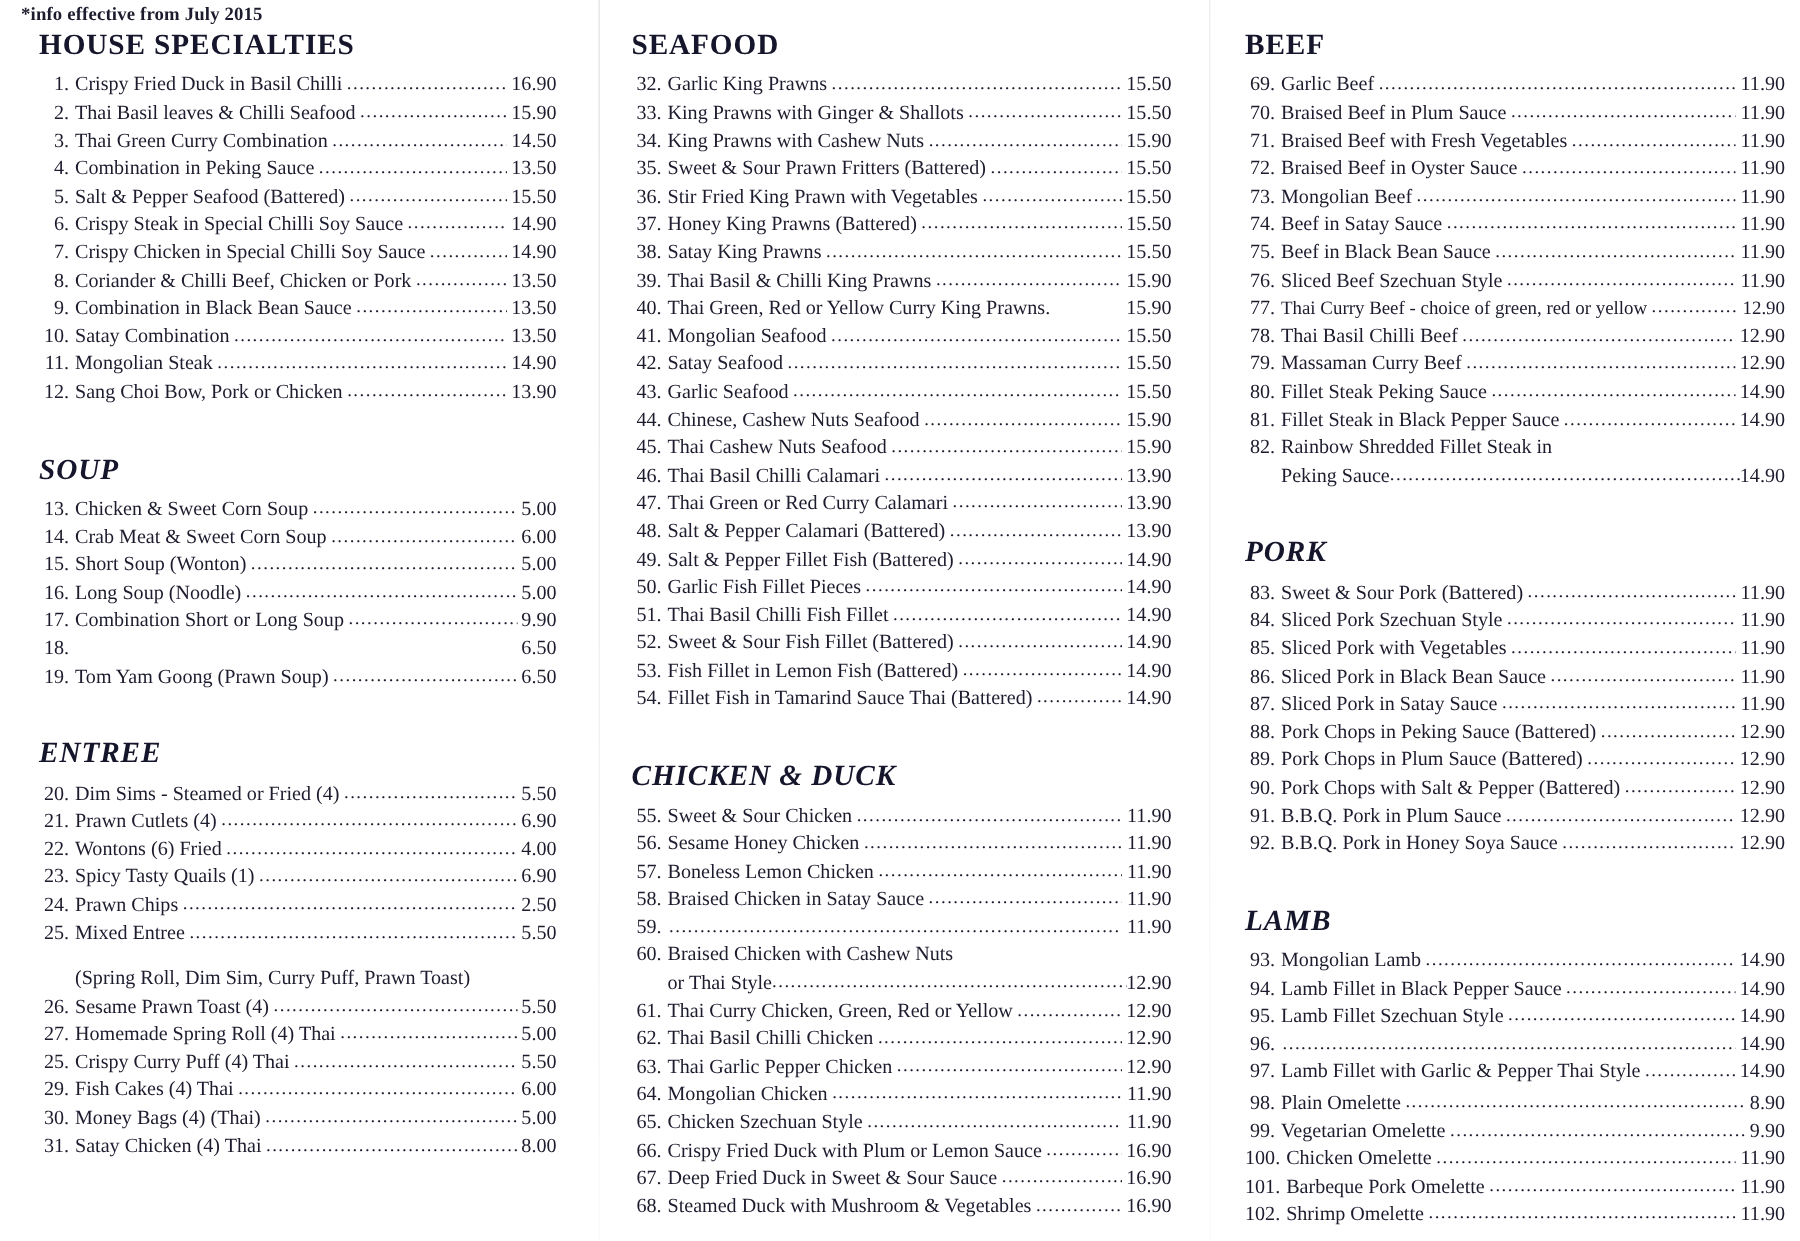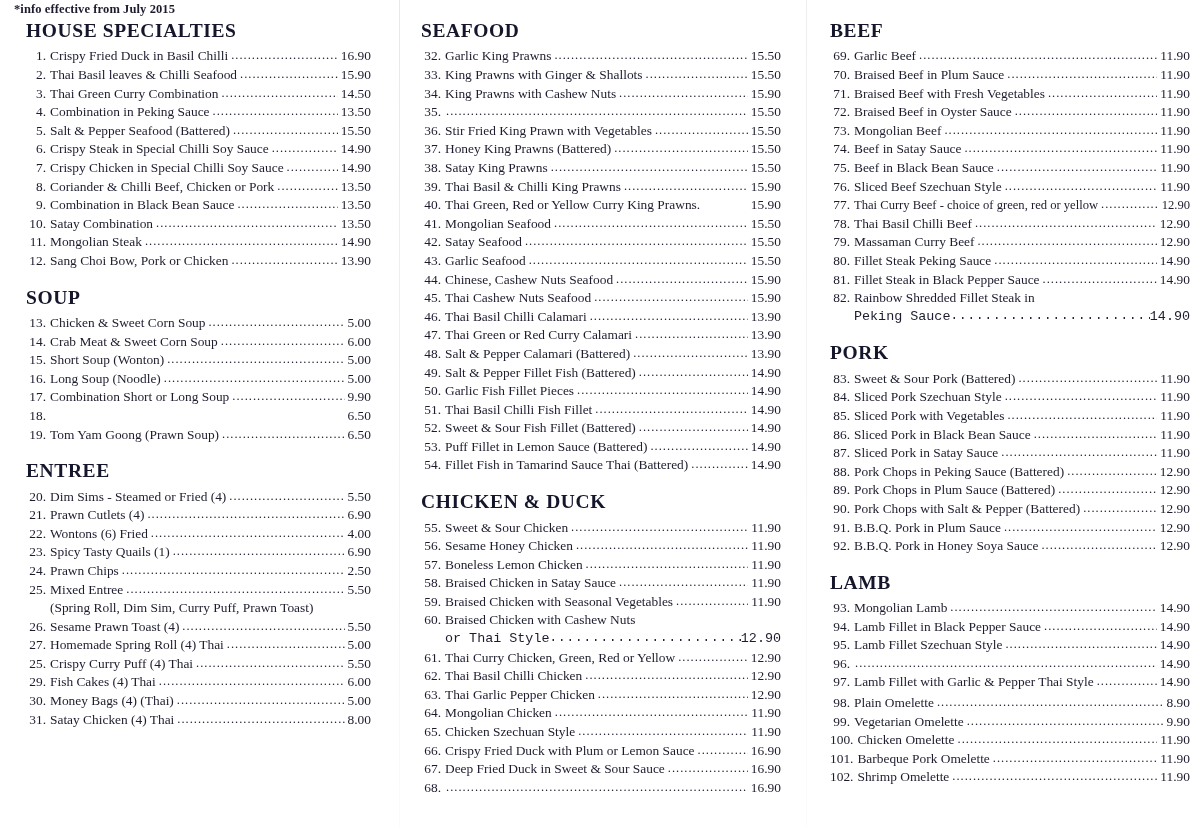--- a/index.html
+++ b/index.html
@@ -49,21 +49,21 @@
   .section { margin-bottom: 2px; }
   .section-title {
     font-family: "Liberation Serif", serif;
     font-weight: bold;
     font-size: 19.5px;
     letter-spacing: 0.6px;
     color: #15162b;
     margin: 0 0 5px 0;
     line-height: 1.15;
   }
-  .section + .section .section-title { margin-top: 16px; }
+  .section + .section .section-title { margin-top: 32px; font-style: italic; }
 
   ul.items {
     list-style: none;
     margin: 0;
     padding: 0;
   }
   li.item {
     display: flex;
     align-items: baseline;
     font-size: 13.4px;
@@ -99,41 +99,40 @@
   li.cont {
     display: block;
     font-size: 13.4px;
     line-height: 18.6px;
     white-space: nowrap;
   }
   li.cont .wrap {
     display: flex;
     align-items: center;
     padding-left: 24px;
-    font-family: Liberation Mono, monospace;
   }
   li.cont .name { flex: 0 0 auto; }
   li.cont .dots {
     flex: 1 1 auto;
     overflow: hidden;
     white-space: nowrap;
     letter-spacing: 1px;
     font-size: 12.5px;
     position: relative;
     top: -1px;
   }
   li.cont .price { flex: 0 0 auto; text-align: right; }
   li.plain {
     display: block;
     padding-left: 24px;
     font-size: 13.4px;
     line-height: 18.6px;
     white-space: nowrap;
   }
-  .paren { padding-left: 48px; font-size: 13px; }
+  .paren { padding-left: 48px; font-size: 13px; margin-top: 12px; }
   .fold {
     position: absolute;
     left: 399px;
     top: 0;
     width: 1px;
     height: 827px;
     background: linear-gradient(to bottom, rgba(160,160,170,0.25), rgba(160,160,170,0.05));
   }
   .fold2 {
     position: absolute;
@@ -372,20 +371,21 @@
               <span class="price">15.50</span>
             </li>
             <li class="item">
               <span class="num">34.</span>
               <span class="name">King Prawns with Cashew Nuts</span>
               <span class="dots">................................................................................................................................................................</span>
               <span class="price">15.90</span>
             </li>
             <li class="item">
               <span class="num">35.</span>
+              <span class="name">Sweet &amp; Sour Prawn Fritters (Battered)</span>
               <span class="dots">................................................................................................................................................................</span>
               <span class="price">15.50</span>
             </li>
             <li class="item">
               <span class="num">36.</span>
               <span class="name">Stir Fried King Prawn with Vegetables</span>
               <span class="dots">................................................................................................................................................................</span>
               <span class="price">15.50</span>
             </li>
             <li class="item">
@@ -479,21 +479,21 @@
               <span class="price">14.90</span>
             </li>
             <li class="item">
               <span class="num">52.</span>
               <span class="name">Sweet &amp; Sour Fish Fillet (Battered)</span>
               <span class="dots">................................................................................................................................................................</span>
               <span class="price">14.90</span>
             </li>
             <li class="item">
               <span class="num">53.</span>
-              <span class="name">Puff Fillet in Lemon Sauce (Battered)</span>
+              <span class="name">Fish Fillet in Lemon Fish (Battered)</span>
               <span class="dots">................................................................................................................................................................</span>
               <span class="price">14.90</span>
             </li>
             <li class="item">
               <span class="num">54.</span>
               <span class="name">Fillet Fish in Tamarind Sauce Thai (Battered)</span>
               <span class="dots">................................................................................................................................................................</span>
               <span class="price">14.90</span>
             </li>
           </ul>
@@ -520,21 +520,20 @@
               <span class="price">11.90</span>
             </li>
             <li class="item">
               <span class="num">58.</span>
               <span class="name">Braised Chicken in Satay Sauce</span>
               <span class="dots">................................................................................................................................................................</span>
               <span class="price">11.90</span>
             </li>
             <li class="item">
               <span class="num">59.</span>
-              <span class="name">Braised Chicken with Seasonal Vegetables</span>
               <span class="dots">................................................................................................................................................................</span>
               <span class="price">11.90</span>
             </li>
             <li class="item">
               <span class="num">60.</span>
               <span class="name">Braised Chicken with Cashew Nuts</span>
               <span style="flex: 1 1 auto;"></span>
             </li>
             <li class="cont">
               <span class="wrap">
@@ -580,20 +579,21 @@
               <span class="price">16.90</span>
             </li>
             <li class="item">
               <span class="num">67.</span>
               <span class="name">Deep Fried Duck in Sweet &amp; Sour Sauce</span>
               <span class="dots">................................................................................................................................................................</span>
               <span class="price">16.90</span>
             </li>
             <li class="item">
               <span class="num">68.</span>
+              <span class="name">Steamed Duck with Mushroom &amp; Vegetables</span>
               <span class="dots">................................................................................................................................................................</span>
               <span class="price">16.90</span>
             </li>
           </ul>
         </div>
       </div>
       <div class="col col-3">
         <div class="section">
           <div class="section-title">BEEF</div>
           <ul class="items">

